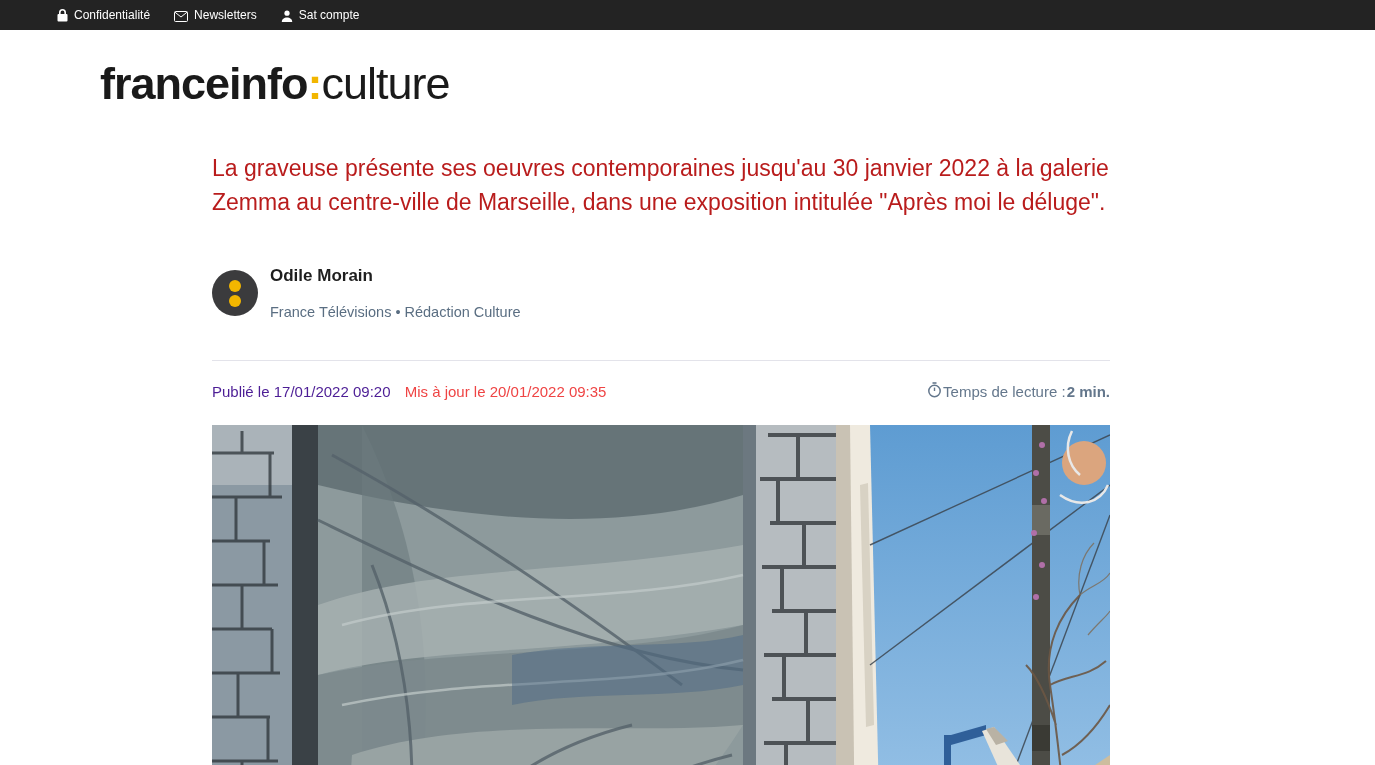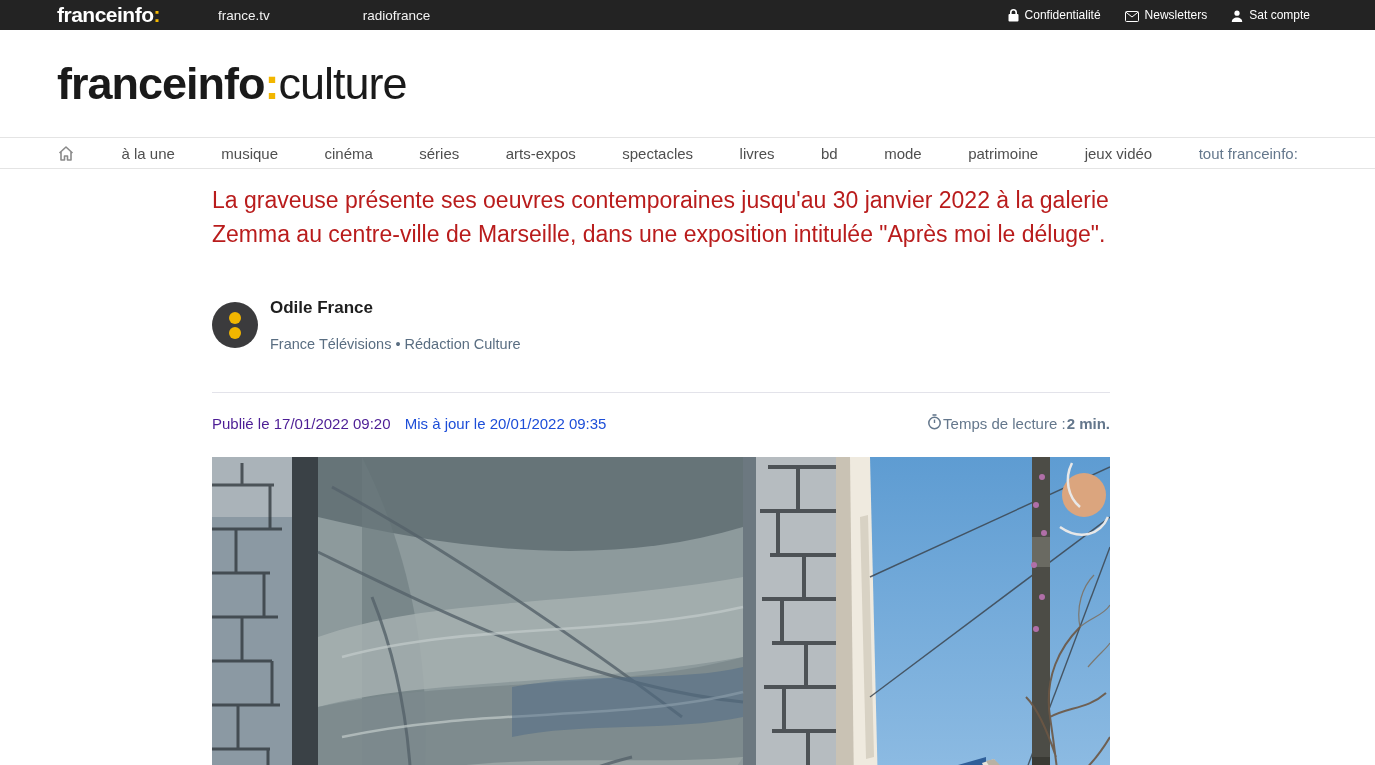--- a/index.html
+++ b/index.html
@@ -14,21 +14,21 @@
   .topbar-logo { font-size:21px; font-weight:bold; color:#ffffff; letter-spacing:-0.5px; cursor:pointer; }
   .topbar-logo .colon { color:#f2b600; }
   .topbar-link { color:#f2f2f2; font-size:13.5px; text-decoration:none; }
   .topbar-link.ftv { margin-left:58px; }
   .topbar-link.rf  { margin-left:93px; }
   .topbar-right { display:flex; align-items:center; gap:24px; }
   .util-item { display:flex; align-items:flex-end; gap:6px; color:#ffffff; font-size:12px; cursor:pointer; }
   .util-item svg { display:block; }
 
   
-  .header { height:107px; background:#ffffff; display:flex; align-items:center; padding-left:57px; }
+  .header { height:107px; background:#ffffff; display:flex; align-items:center; padding-left:57px;margin-left:43px; }
   .brand { font-size:45px; letter-spacing:-1px; color:#1a1a1a; cursor:pointer; }
   .brand .b { font-weight:bold; }
   .brand .colon { font-weight:bold; color:#f2b600; }
   .brand .section { font-weight:300; color:#1a1a1a; }
 
   
   .nav { height:32px; border-top:1px solid #e4e4e4; border-bottom:1px solid #e4e4e4;
          display:flex; align-items:center; justify-content:space-between; padding:0 77px 0 57px; }
   .nav a { text-decoration:none; font-size:15px; color:#4f4f4f; font-weight:500; white-space:nowrap; }
   .nav a.highlight { color:#64778c; }
@@ -47,38 +47,33 @@
   .avatar .dot.d1 { top:10px; } .avatar .dot.d2 { top:25px; }
   .author-name { font-size:17px; font-weight:bold; color:#1e1e1e; }
   .author-byline { margin-top:18px; font-size:14.5px; color:#5a6e82; cursor:pointer; }
   .author-byline .sep { margin:0 4px; }
 
   .divider { margin-top:40px; width:898px; border:none; border-top:1px solid #e3e3ea; }
 
   .meta-row { margin-top:21px; width:898px; display:flex; align-items:center; justify-content:space-between; }
   .meta-left { font-size:15px; }
   .published { color:#4c1d95; }
-  .updated { color:#1d4ed8; margin-left:10px;margin-top:16px; }
+  .updated { color:#ef4444; margin-left:10px;margin-top:16px; }
   .reading { display:flex; align-items:center; gap:1px; color:#64778c; font-size:15px; }
   .reading .rt-value { font-weight:bold; }
 
   .figure { margin-top:24px; width:898px; height:500px; display:flex; overflow:hidden; }
   .figure svg { display:block; }
 </style>
 </head>
 <body>
 
 <div class="page">
 
   <div class="topbar">
-    <div class="topbar-left">
-      <div class="topbar-logo"><span>franceinfo</span><span class="colon">:</span></div>
-      <a href="#" class="topbar-link ftv">france.tv</a>
-      <a href="#" class="topbar-link rf">radiofrance</a>
-    </div>
     <div class="topbar-right">
       <div class="util-item">
         <span>
             <svg width="11" height="13" viewBox="0 0 11 13">
               <path d="M2 5V3.5A3.5 3.5 0 0 1 9 3.5V5h.5a1 1 0 0 1 1 1v5.5a1 1 0 0 1-1 1h-8a1 1 0 0 1-1-1V6a1 1 0 0 1 1-1H2zm1.6 0h3.8V3.5a1.9 1.9 0 0 0-3.8 0V5z" fill="#fff"></path>
             </svg>
           </span>
         <span>Confidentialité</span>
       </div>
       <div class="util-item">
@@ -99,50 +94,31 @@
           </span>
         <span>Sat compte</span>
       </div>
     </div>
   </div>
 
   <div class="header">
     <div class="brand"><span class="b">franceinfo</span><span class="colon">:</span><span class="section">culture</span></div>
   </div>
 
-  <div class="nav">
-    <a href="#" class="home-icon">
-        <svg width="18" height="17" viewBox="0 0 18 17">
-          <path d="M2.5 8 9 2l6.5 6M4 7v8h3.5v-4h3v4H14V7" fill="none" stroke="#8a8a8a" stroke-width="1.6" stroke-linejoin="round"></path>
-        </svg>
-      </a>
-    <a href="#">à la une</a>
-    <a href="#">musique</a>
-    <a href="#">cinéma</a>
-    <a href="#">séries</a>
-    <a href="#">arts-expos</a>
-    <a href="#">spectacles</a>
-    <a href="#">livres</a>
-    <a href="#">bd</a>
-    <a href="#">mode</a>
-    <a href="#">patrimoine</a>
-    <a href="#">jeux vidéo</a>
-    <a href="#" class="highlight">tout franceinfo:</a>
-  </div>
 
   <div class="main">
     <p class="article-subtitle">La graveuse présente ses oeuvres contemporaines jusqu'au 30 janvier 2022 à la galerie Zemma au centre-ville de Marseille, dans une exposition intitulée "Après moi le déluge".</p>
 
     <div class="author">
       <div class="avatar">
         <span class="dot d1"></span>
         <span class="dot d2"></span>
       </div>
       <div>
-        <div class="author-name">Odile France</div>
+        <div class="author-name">Odile Morain</div>
         <div class="author-byline"><span>France Télévisions</span><span class="sep">•</span><span>Rédaction Culture</span></div>
       </div>
     </div>
 
     <hr class="divider">
 
     <div class="meta-row">
       <div class="meta-left">
         <span class="published">Publié le 17/01/2022 09:20</span>
         <span class="updated">Mis à jour le 20/01/2022 09:35</span>

